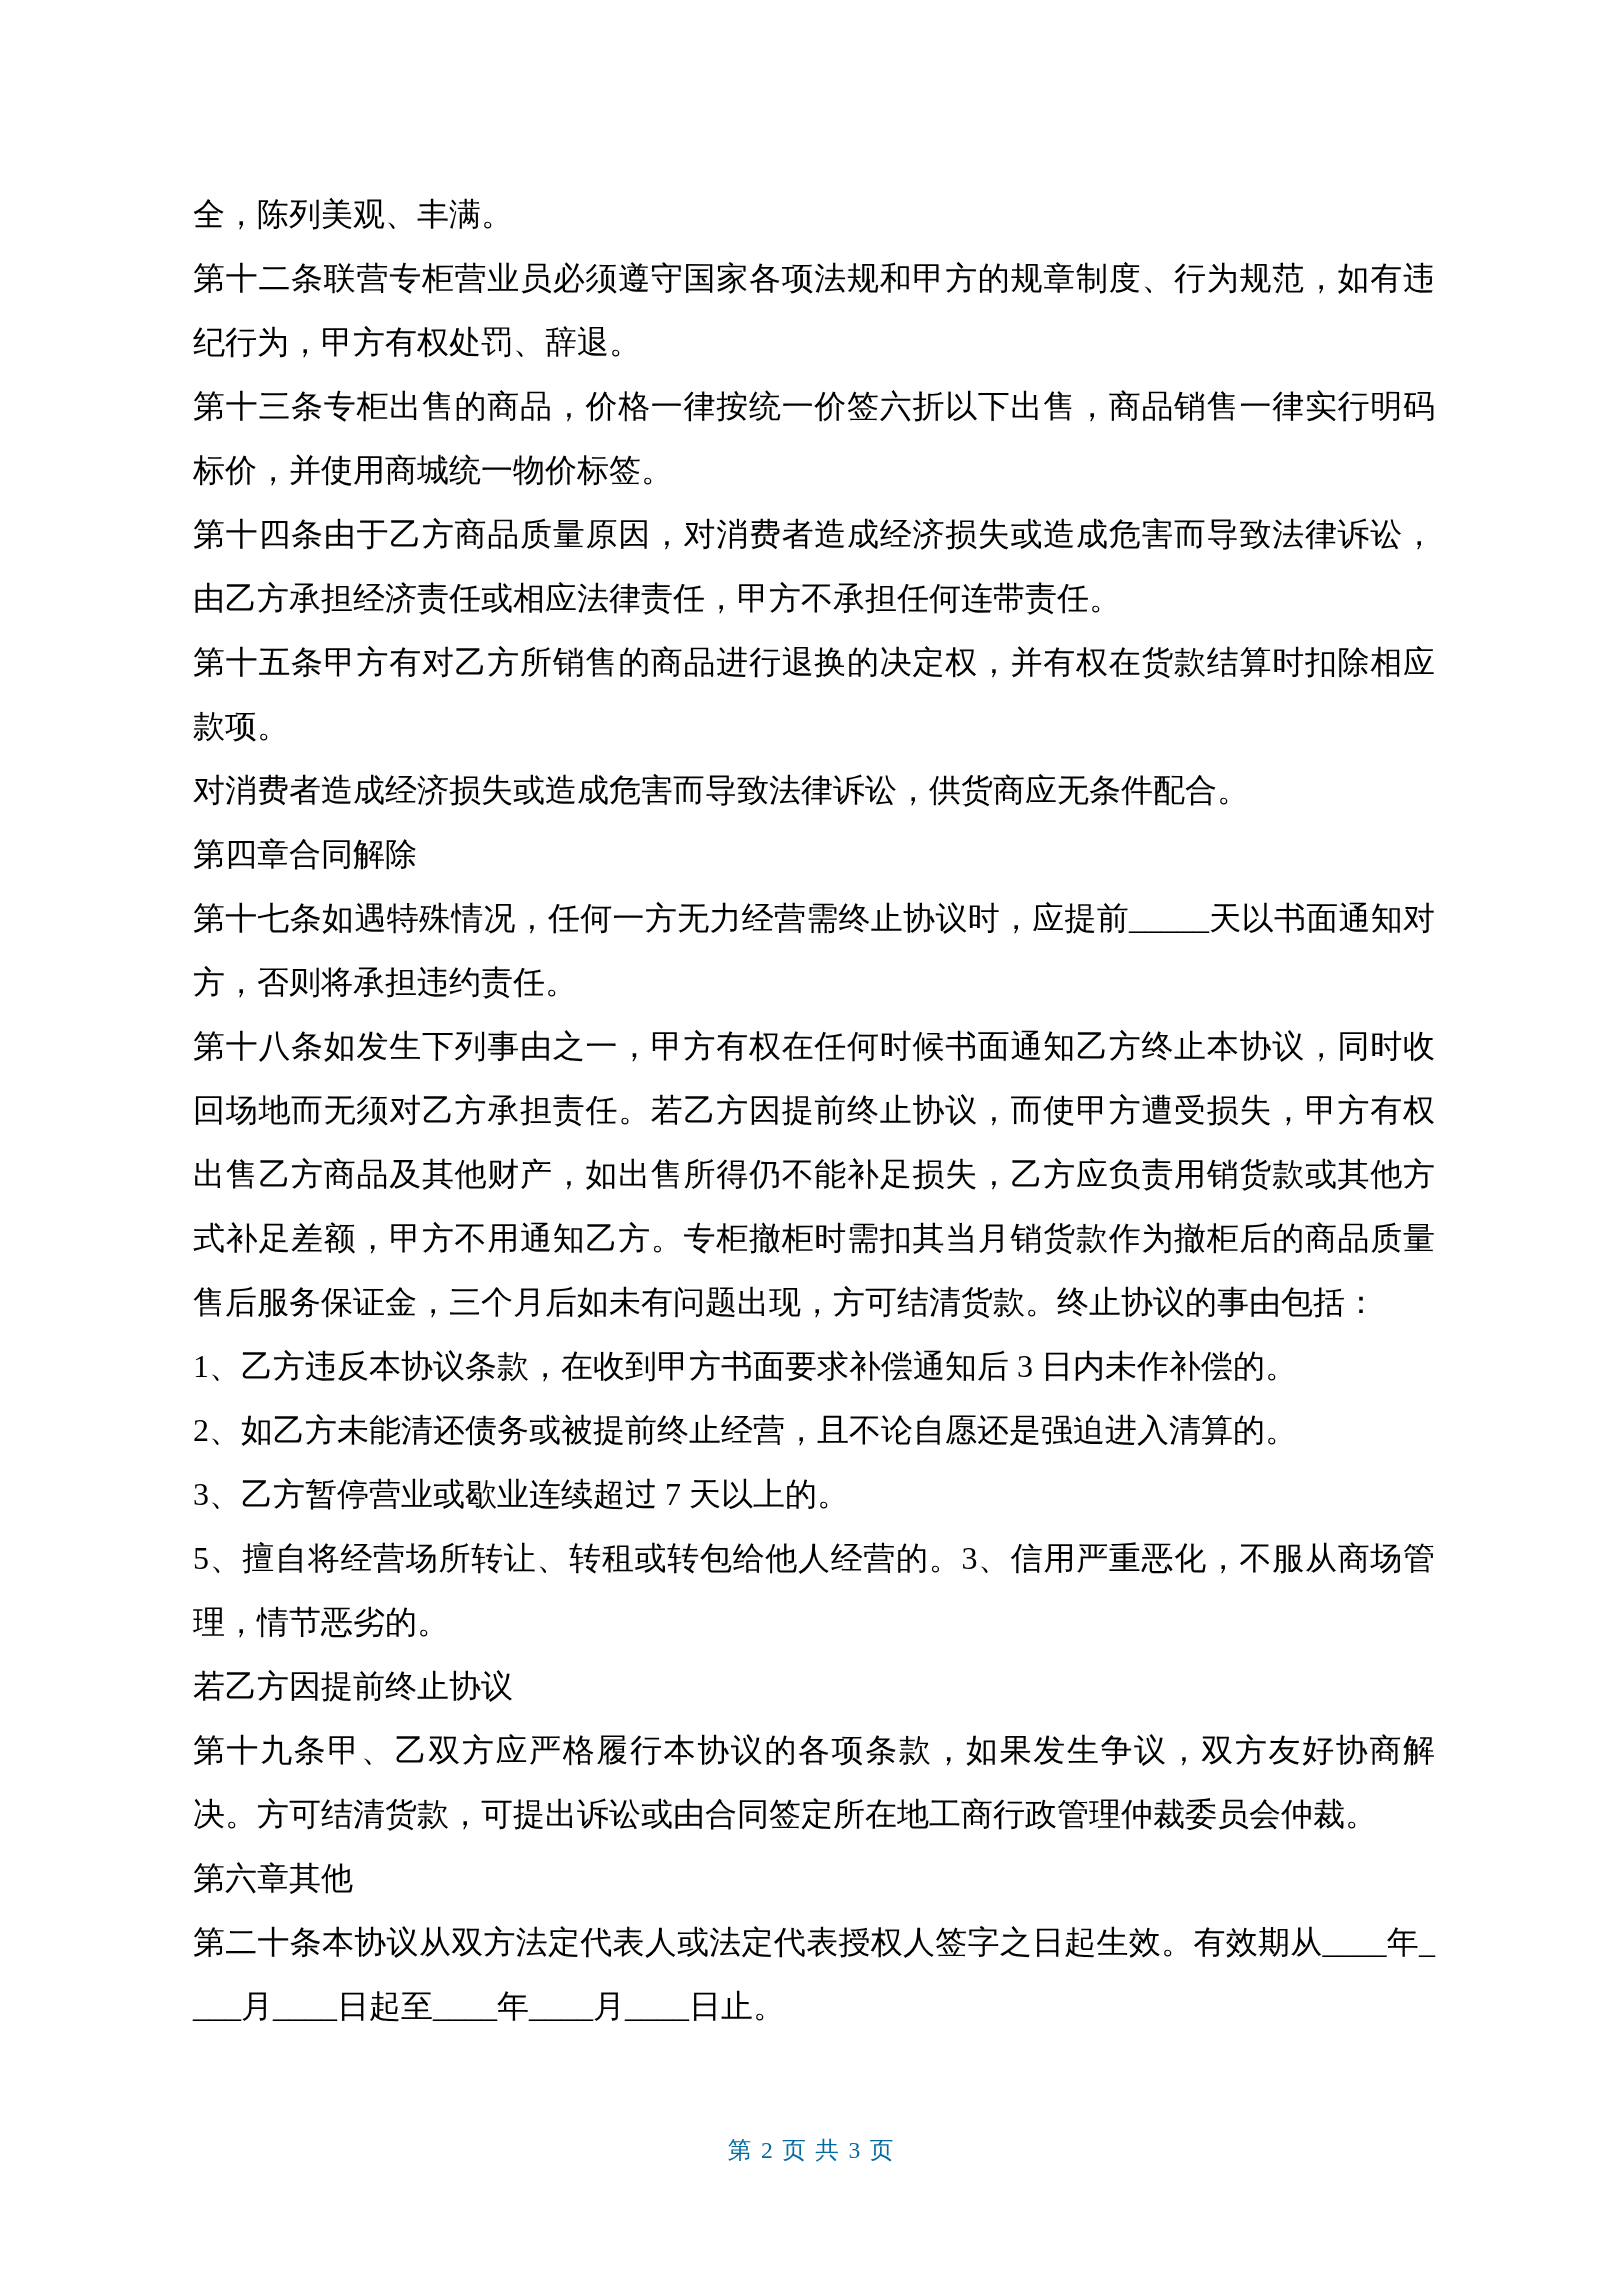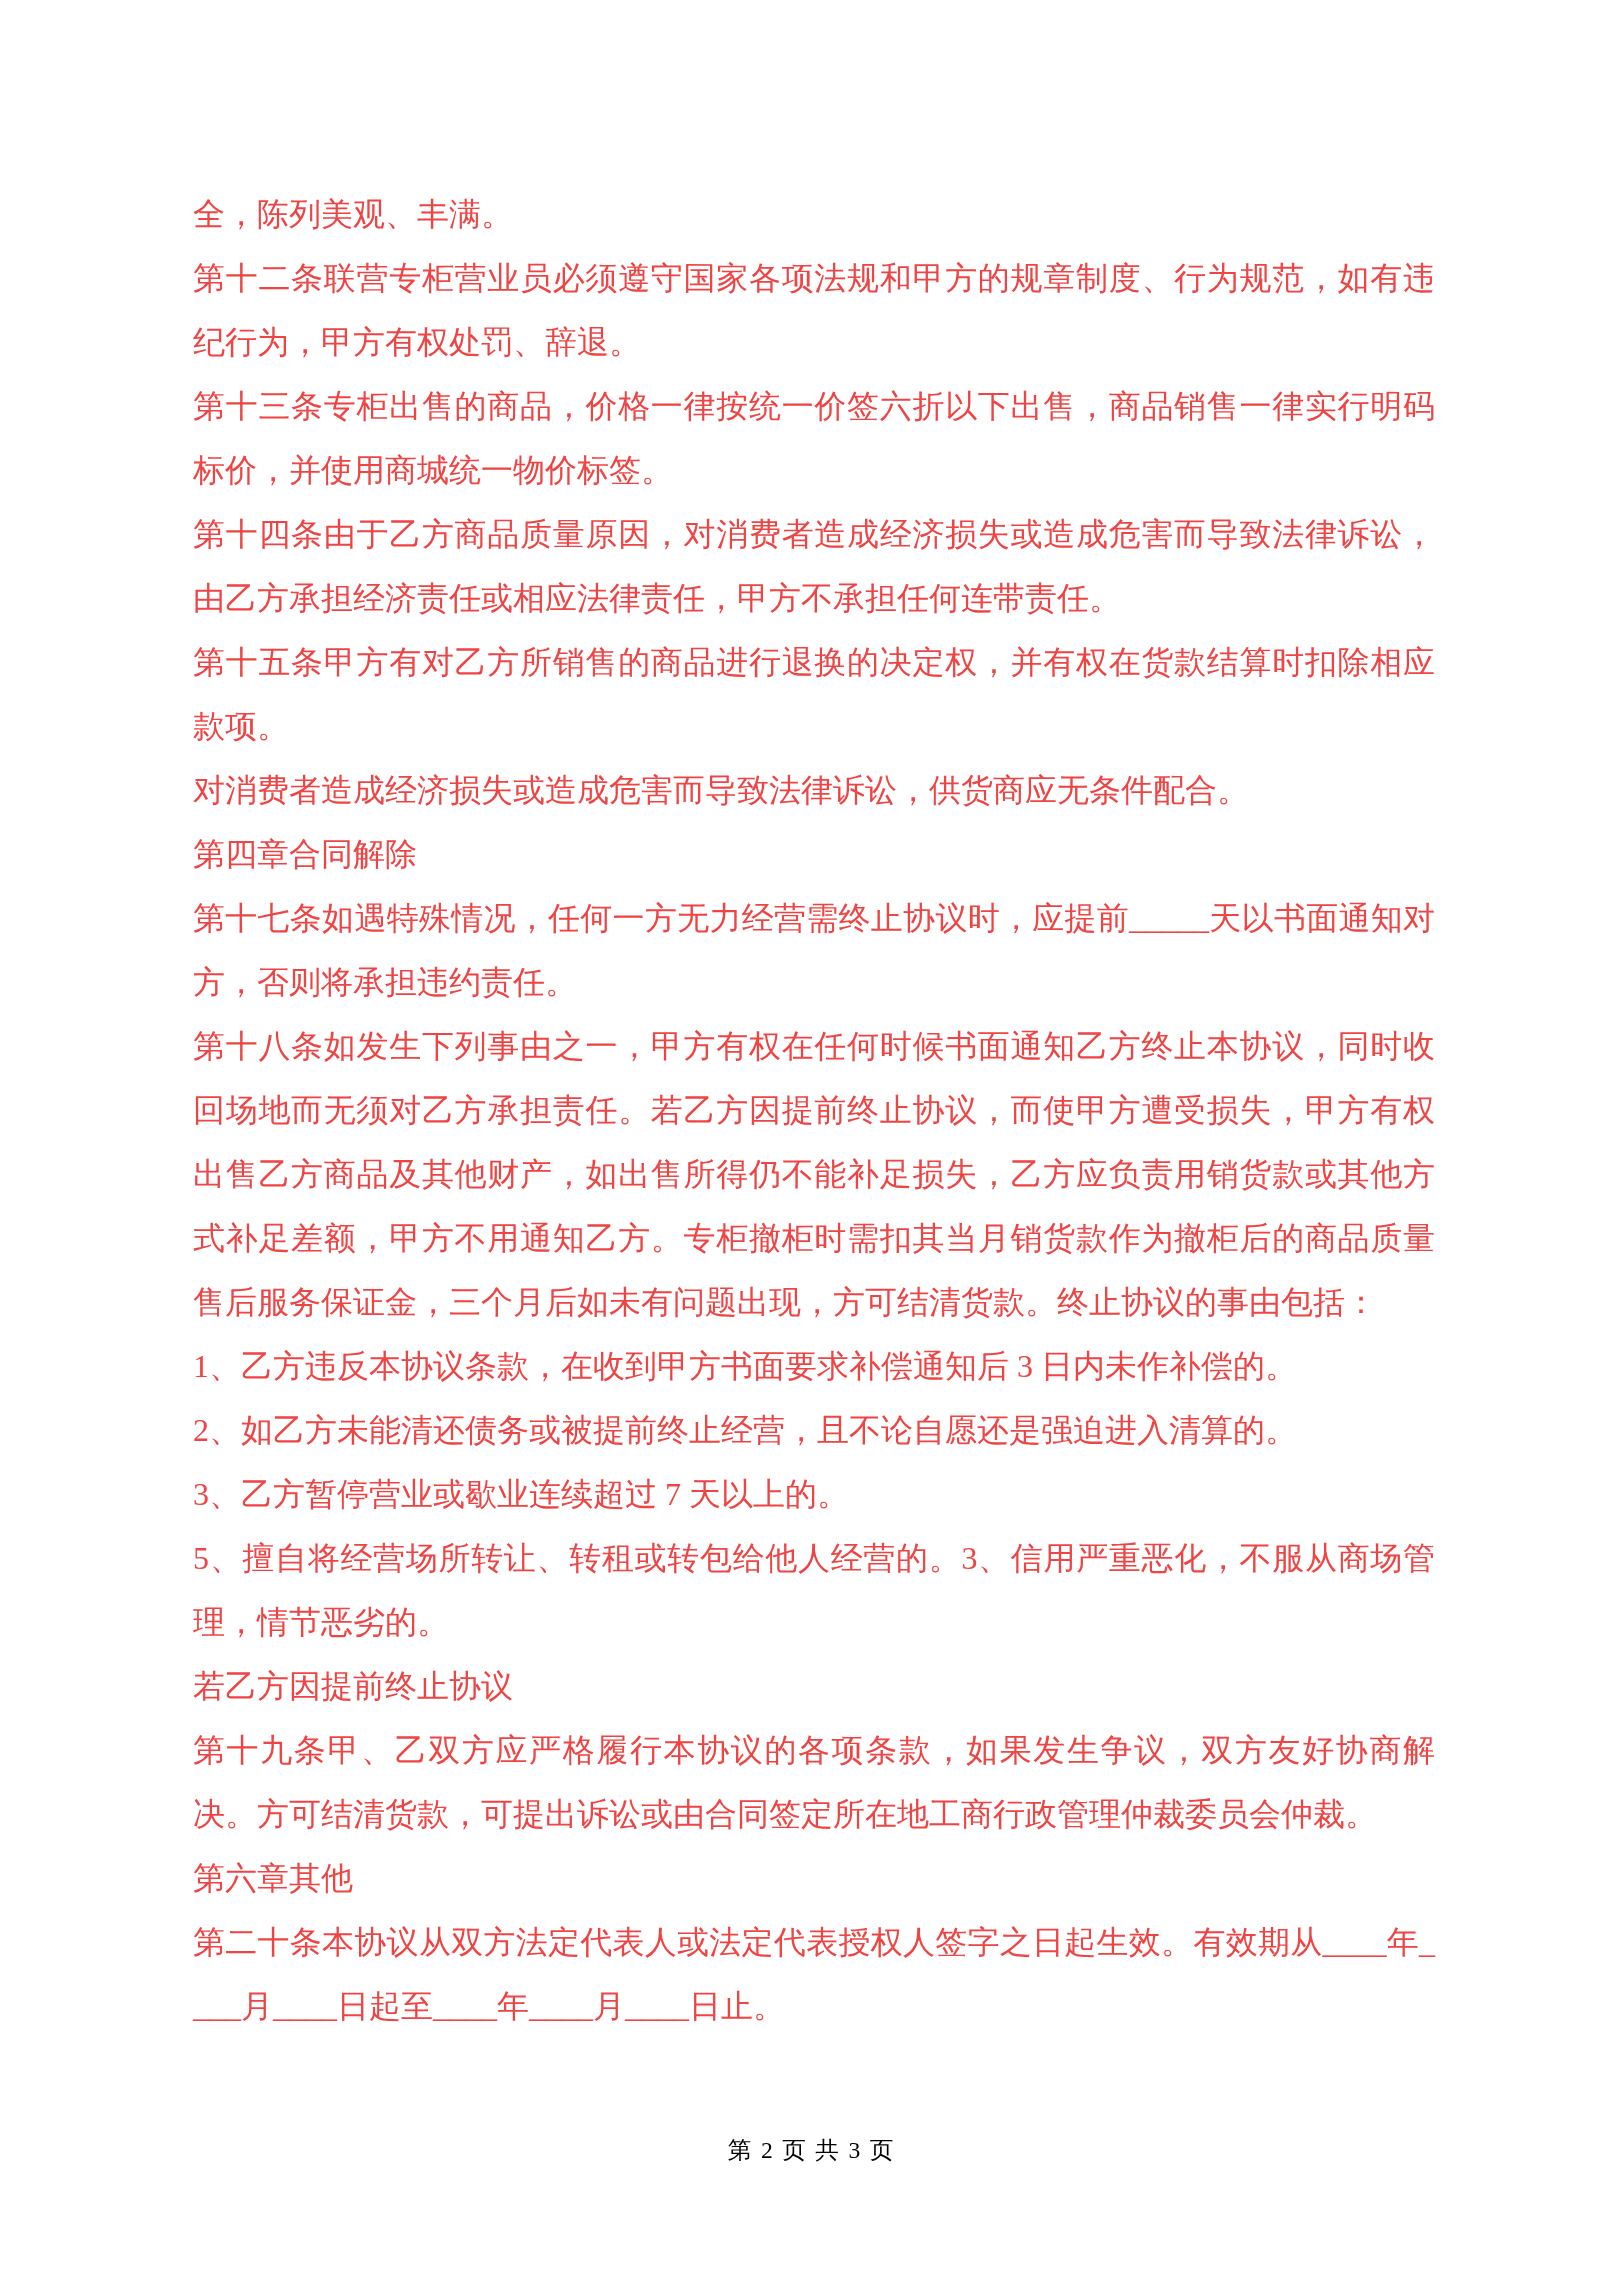--- a/index.html
+++ b/index.html
@@ -23,32 +23,32 @@
     width: 1242px;
   }
   .para, .heading {
     margin: 0;
     font-size: 32px;
     line-height: 64px;
     text-align: justify;
     text-justify: inter-ideograph;
     font-weight: normal;
     word-break: break-all;
-    color: #ef4444;
+    color: #000000;
   }
   .footer {
     position: absolute;
     left: 0;
     top: 2132px;
     width: 100%;
     text-align: center;
     font-size: 23.6px;
     line-height: 36px;
     letter-spacing: 1.8px;
-    color: #000000;
+    color: #0369a1;
   }
 </style>
 </head>
 <body>
 
 <div class="page">
   <div class="content">
     <p class="para">全，陈列美观、丰满。</p>
     <p class="para">第十二条联营专柜营业员必须遵守国家各项法规和甲方的规章制度、行为规范，如有违纪行为，甲方有权处罚、辞退。</p>
     <p class="para">第十三条专柜出售的商品，价格一律按统一价签六折以下出售，商品销售一律实行明码标价，并使用商城统一物价标签。</p>

